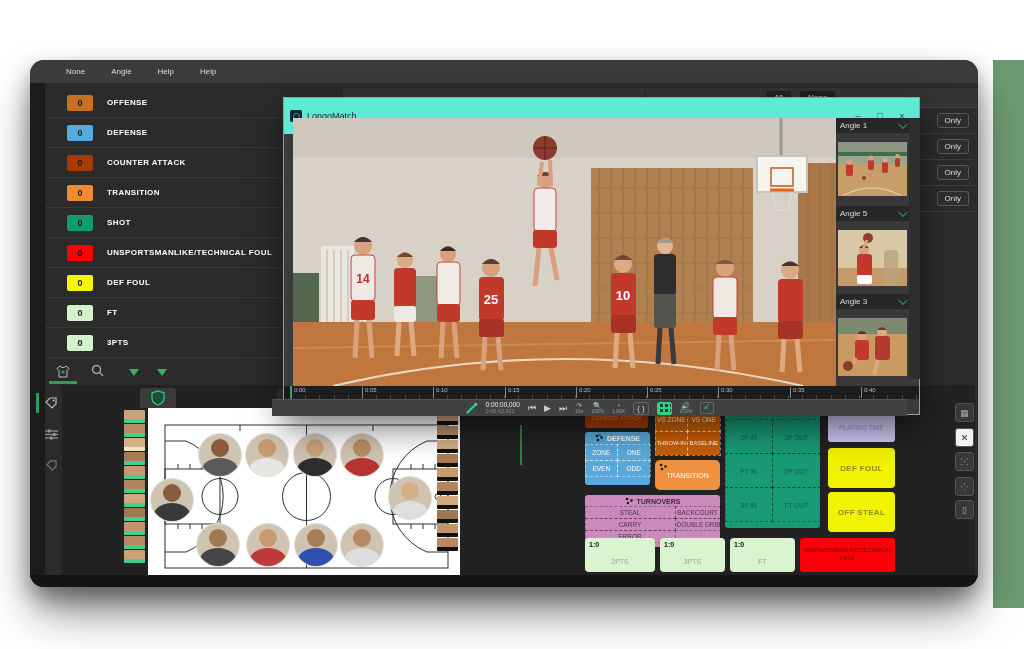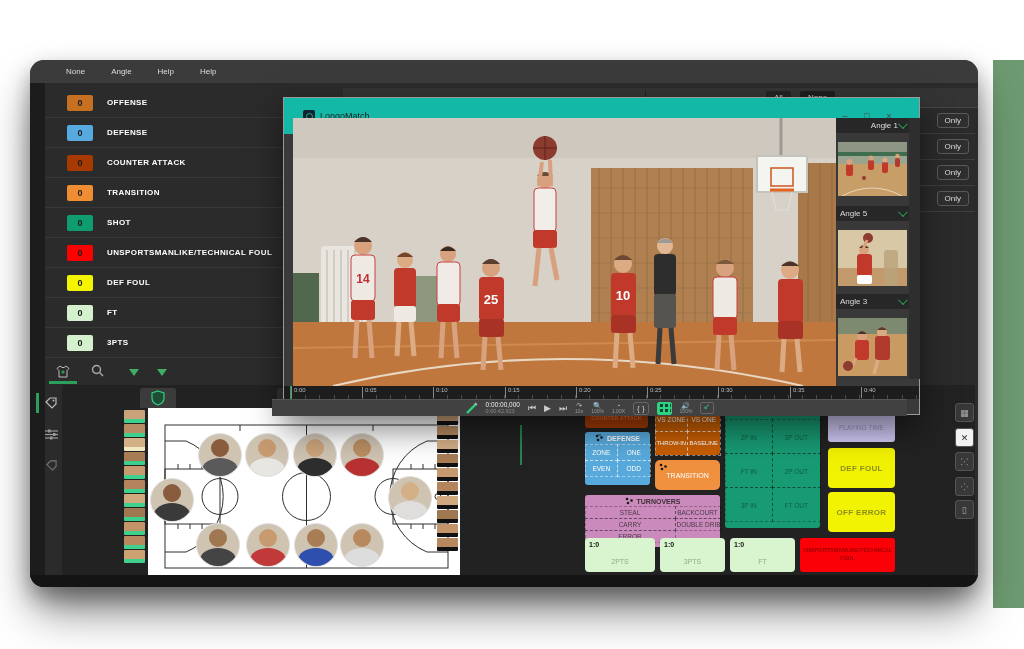--- a/index.html
+++ b/index.html
@@ -85,21 +85,21 @@
   .right-icons { position:absolute; left:893px; width:20px; }
   .ric { position:absolute; left:0; width:19px; height:19px; background:#383838; border:1px solid #555; border-radius:3px;
          color:#aaa; font-size:9px; display:flex; align-items:center; justify-content:center; }
   .green-tick { position:absolute; left:458px; top:40px; width:2px; height:40px; background:#2aa05a; opacity:.8; }
 
   .bottom-bar { position:absolute; left:0; top:515px; width:948px; height:12px; background:#141414; border-radius:0 0 14px 14px; }
 
   
   .player { position:absolute; left:283px; top:97px; width:637px; height:318px; background:#3a3a3a;
             border:1px solid #9a9a9a; box-shadow:0 14px 30px rgba(0,0,0,.5); z-index:5; }
-  .ptitle { position:absolute; left:0; top:0; width:100%; height:36px; background:#14b8a6; display:flex; align-items:center; padding:0 19px; }
+  .ptitle { position:absolute; left:0; top:0; width:100%; height:36px; background:#5eead4; display:flex; align-items:center; padding:0 6px; }
   .plogo { width:12px; height:12px; background:#123; border-radius:2px; margin-right:5px; position:relative; }
   .plogo::after { content:""; position:absolute; left:2.5px; top:2.5px; width:5px; height:5px; border:1.5px solid #19b57a; border-radius:50%; }
   .ptitle .t { font-size:9px; color:#222; flex:1; }
   .wbtn { font-size:9px; color:#444; width:22px; text-align:center; }
   .video { position:absolute; left:9px; top:20px; width:543px; height:268px; background:#d8d1c8; overflow:hidden; }
 
   .angles { position:absolute; left:552px; top:20px; width:73px; height:261px; background:#383838; }
   .agutter { position:absolute; left:625px; top:20px; width:11px; height:261px; background:#2e2e2e; }
   .ahdr { position:absolute; left:0; width:73px; height:15px; background:#272727; display:flex; align-items:center; padding:0 4px; }
   .ahdr .al { font-size:8px; color:#ddd; flex:1; }
@@ -490,21 +490,21 @@
         </div>
       </div>
 
       <div class="panel" style="left: 766px; top: 27px; width: 67px; height: 30px; display: flex; align-items: center; justify-content: center; background: rgb(207, 201, 244);">
         <span style="font-size:6.5px; color:#9a94c2;">PLAYING TIME</span>
       </div>
       <div class="foulbtn" style="left:766px; top:63px; width:67px; height:40px;">
         <span>DEF FOUL</span>
       </div>
       <div class="foulbtn" style="left:766px; top:107px; width:67px; height:40px;">
-        <span>OFF ERROR</span>
+        <span>OFF STEAL</span>
       </div>
 
       <div class="scorebtn" style="left:523px; top:153px; width:70px; height:34px;">
         <span class="cnt">1:0</span>
         <span class="lbl">2PTS</span>
       </div>
       <div class="scorebtn" style="left:598px; top:153px; width:65px; height:34px;">
         <span class="cnt">1:0</span>
         <span class="lbl">3PTS</span>
       </div>
@@ -677,21 +677,21 @@
             <path d="M488 148 Q497 139 506 148" fill="#4a332a"></path>
           <rect x="485" y="161" width="25" height="44" rx="4" fill="#c0392b"></rect>
           <rect x="485" y="203" width="25" height="18" rx="3" fill="#a83226"></rect>
           <line x1="491" y1="221" x2="489" y2="254" stroke="#dcab84" stroke-width="5"></line>
             <line x1="504" y1="221" x2="507" y2="254" stroke="#dcab84" stroke-width="5"></line>
         </g>
       </svg>
     </div>
 
     <div class="angles">
-      <div class="ahdr" style="top:0;text-align:right;">
+      <div class="ahdr" style="top:0;">
         <span class="al">Angle 1</span>
         <span class="chev"></span>
       </div>
       <div class="thumb" style="top:24px; height:54px;">
         <svg width="69" height="54" viewBox="0 0 69 54">
           <rect width="69" height="54" fill="#9aa48e"></rect>
           <rect y="0" width="69" height="14" fill="#8c9683"></rect>
           <rect y="10" width="69" height="4" fill="#3e6e4e"></rect>
           <rect y="22" width="69" height="32" fill="#c79e68"></rect>
           <path d="M4 54 Q34 38 64 54" fill="none" stroke="#e6d6bd" stroke-width="1"></path>

